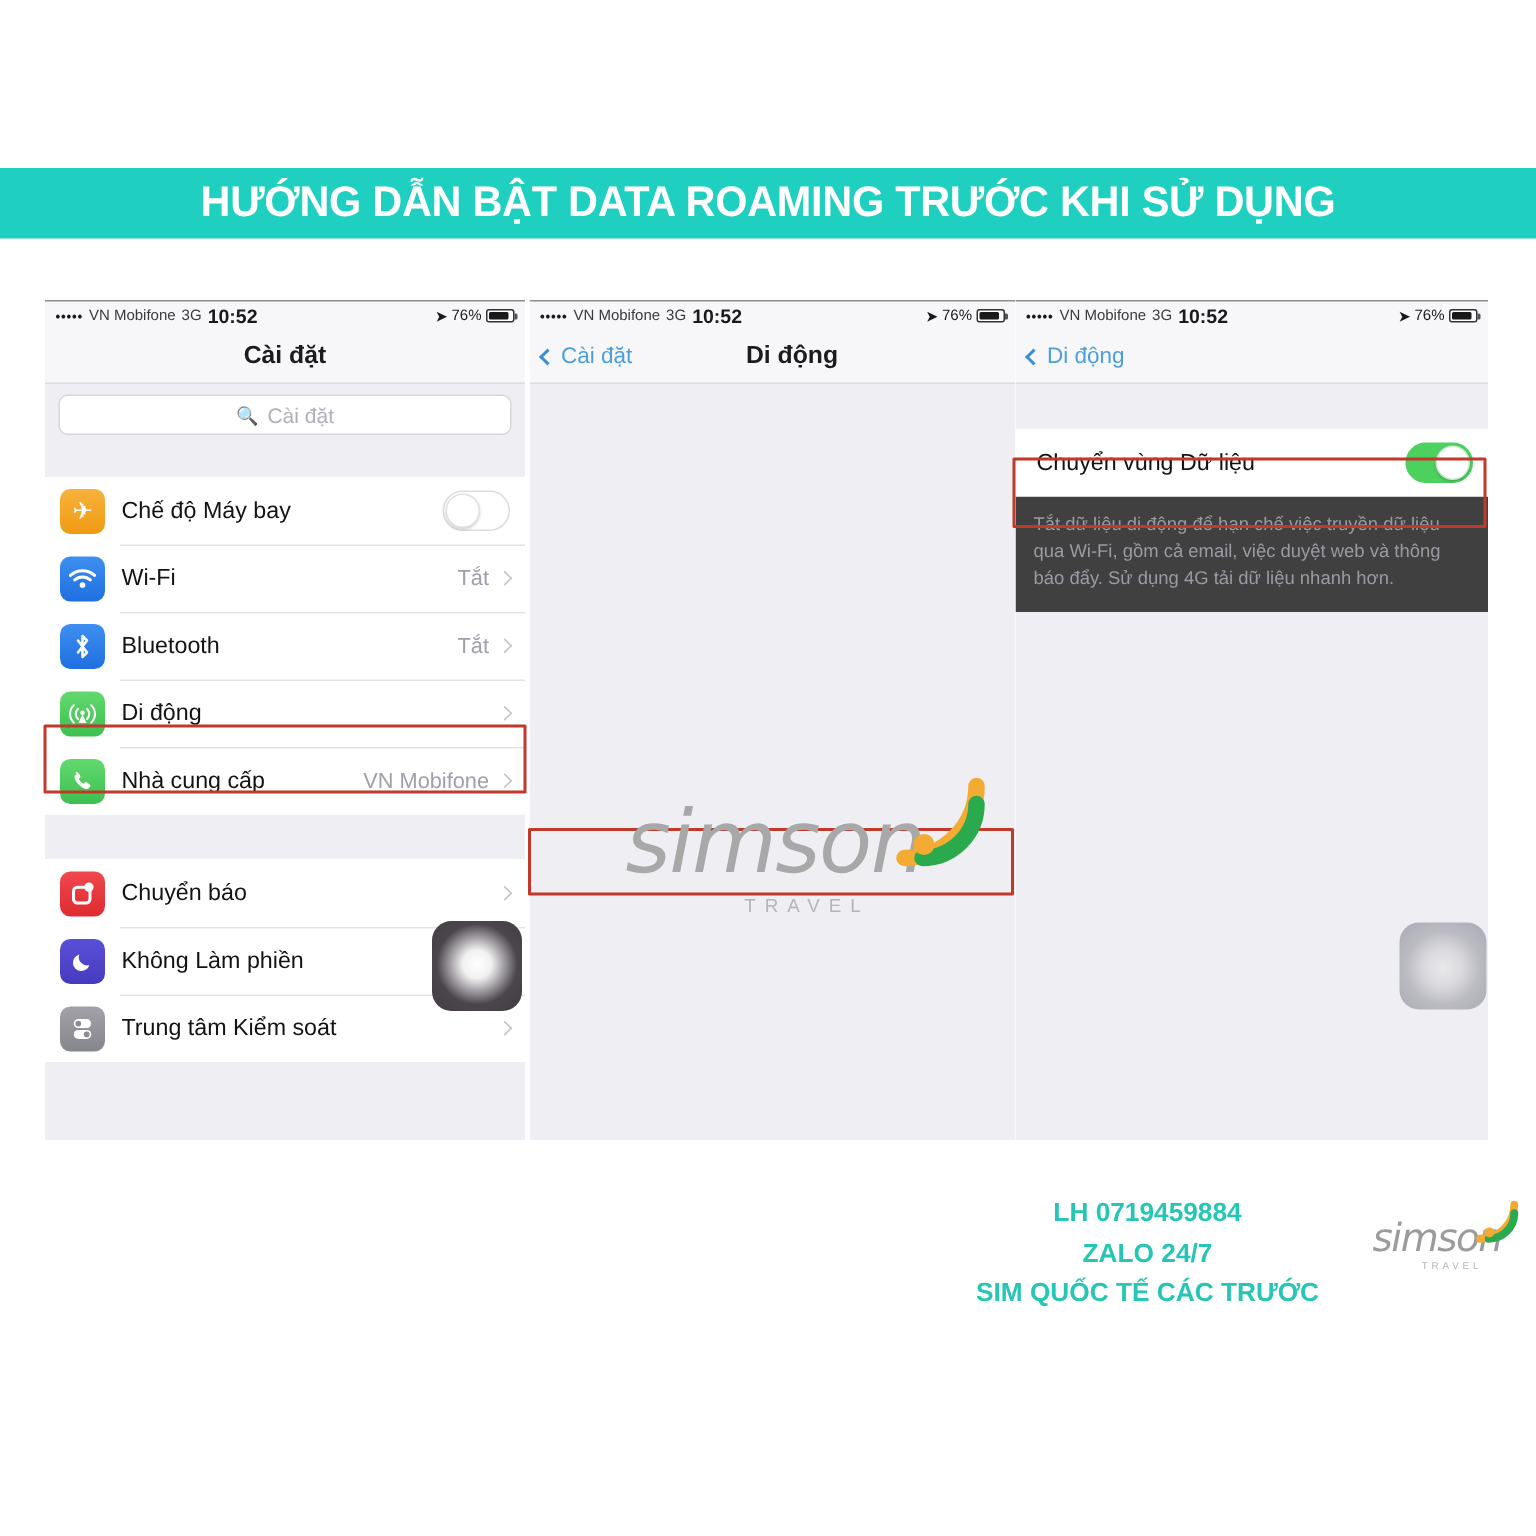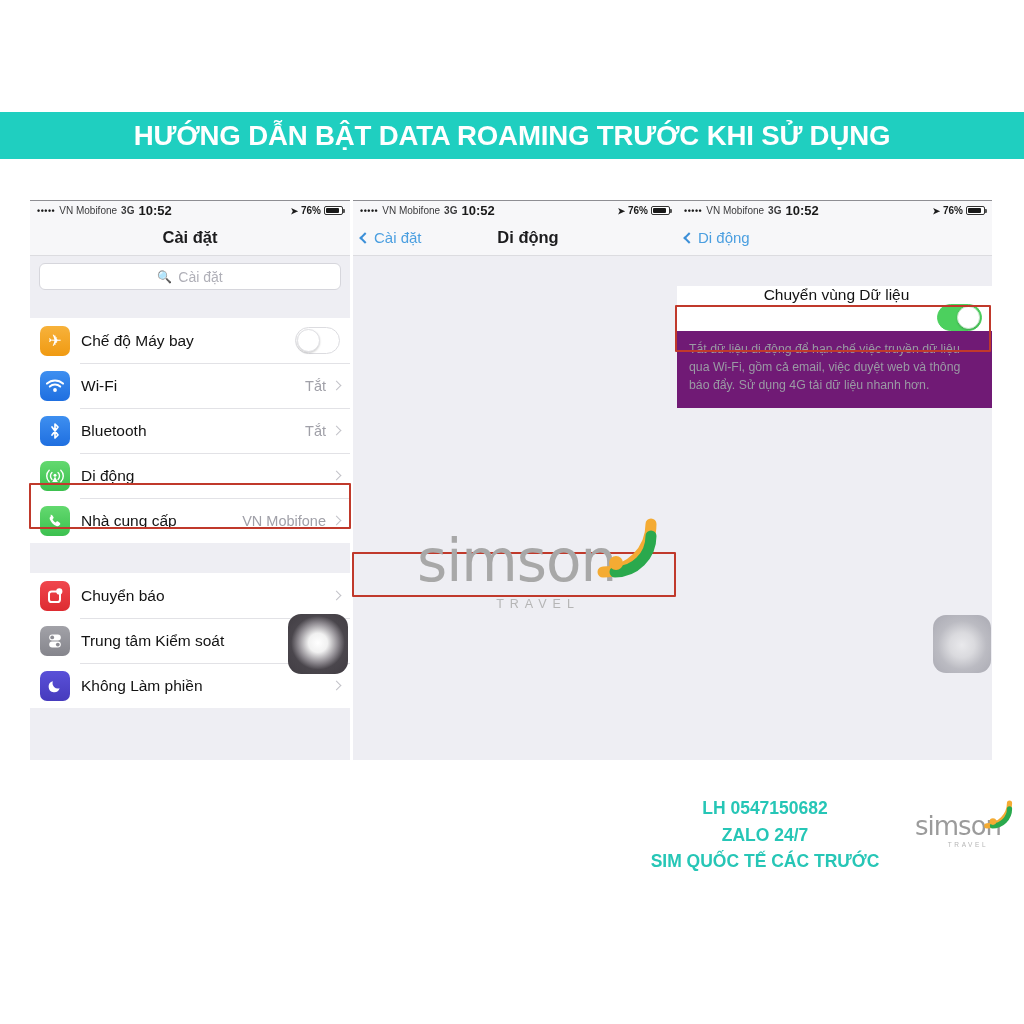--- a/index.html
+++ b/index.html
@@ -41,25 +41,25 @@
   
   .statusbar {
     position: relative; height: 20px; background: #f7f7f9;
     border-top: 1px solid #8e8e93;
     display: flex; align-items: center; padding: 0 7px;
     font-size: 10.5px; color: #1a1a1a; font-weight: bold;
   }
   .sb-left { display: flex; align-items: center; gap: 4px; }
   .dots { letter-spacing: 0.5px; font-size: 9px; }
   .carrier { font-weight: normal; font-size: 10px; color: #3a3a3c; }
-  .net { font-weight: bold; font-size: 10px; color: #3a3a3c; }
+  .net { font-weight: normal; font-size: 10px; color: #3a3a3c; }
   .clock { font-weight: bold; font-size: 13px; }
   .sb-right { margin-left: auto; display: flex; align-items: center; gap: 3px; font-size: 10px; }
   .loc-arrow { font-size: 9px; color: #1a1a1a; }
-  .batt-pct { font-weight: bold; font-size: 10px; }
+  .batt-pct { font-weight: normal; font-size: 10px; }
   .batt {
     width: 19px; height: 9px; border: 1px solid #333; border-radius: 2px;
     position: relative; background: #fff;
   }
   .batt::after {
     content: ""; position: absolute; right: -3px; top: 2px;
     width: 2px; height: 4px; background: #555; border-radius: 0 1px 1px 0;
   }
   .batt-fill { position: absolute; left: 1px; top: 1px; bottom: 1px; width: 13px; background: #1a1a1a; border-radius: 1px; }
 
@@ -117,21 +117,21 @@
   .toggle .knob {
     position: absolute; top: 1px; left: 1px; width: 23px; height: 23px;
     border-radius: 50%; background: #fff; border: 1px solid #e0e0e4;
     box-shadow: 0 1px 2px rgba(0,0,0,.18);
   }
   .toggle.on { background: #4cd05e; border-color: #4cd05e; }
   .toggle.on .knob { left: auto; right: 1px; border-color: #c9e9cd; }
 
   
   .note {
-    background: #701a75; padding: 10px 12px 14px 12px;
+    background: #404040; padding: 10px 12px 14px 12px;
     font-size: 12.3px; line-height: 1.45; color: #9a9aa4;
   }
   .filler { background: #eeeef3; height: 100%; }
 
   
   .redbox {
     position: absolute; border: 2.5px solid #c0392b; border-radius: 1px;
     pointer-events: none;
   }
 
@@ -142,21 +142,21 @@
   .glare-dark {
     background: radial-gradient(circle at 50% 48%, #ffffff 0%, #f1f1f1 22%, #8e8a90 46%, #4a464c 62%, #403c42 100%);
   }
   .glare-light {
     background: radial-gradient(circle at 50% 52%, #e9e9ec 0%, #dadade 30%, #bbbbc2 58%, #a9a9b2 100%);
   }
 
   
   .wm { position: absolute; }
   .wm-word {
-    font-family: "DejaVu Sans", sans-serif; 
+    font-family: "DejaVu Sans", sans-serif; font-style: italic;
     color: #a8a8a8; letter-spacing: -1px;
   }
   .wm-sub {
     font-family: "Liberation Sans", sans-serif; color: #b5b5b5; text-align: center;
   }
 
   
   .contact {
     position: absolute; left: 620px; top: 795px; width: 290px;
     text-align: center; color: #26c6b6;
@@ -285,45 +285,45 @@
               <circle cx="13.3" cy="4.4" r="3.1" fill="#fff"></circle>
             </svg>
           </div>
           <div class="row-label">Chuyển báo</div>
           <div class="row-right">
               <span class="chev-right"></span>
             </div>
         </div>
 
         <div class="row">
+          <div class="row-icon" style="background:linear-gradient(#5a50d8,#463bbd);">
+            <svg width="16" height="16" viewBox="0 0 16 16" aria-hidden="true">
+              <path d="M12.6 10.3A5.4 5.4 0 015.9 3.3a5.6 5.6 0 106.7 7z" fill="#fff"></path>
+            </svg>
+          </div>
+          <div class="row-label">Không Làm phiền</div>
+          <div class="row-right">
+              <span class="chev-right"></span>
+            </div>
+        </div>
+
+        <div class="row">
           <div class="row-icon" style="background:linear-gradient(#a2a2a8,#85858c);">
             <svg width="18" height="18" viewBox="0 0 18 18" aria-hidden="true">
               <rect x="3.2" y="2.4" width="11.6" height="6" rx="3" fill="#fff"></rect>
               <circle cx="6.2" cy="5.4" r="1.9" fill="#8b8b92"></circle>
               <rect x="3.2" y="9.6" width="11.6" height="6" rx="3" fill="#fff"></rect>
               <circle cx="11.8" cy="12.6" r="1.9" fill="#8b8b92"></circle>
             </svg>
           </div>
           <div class="row-label">Trung tâm Kiểm soát</div>
           <div class="row-right">
               <span class="chev-right"></span>
             </div>
         </div>
-
-        <div class="row">
-          <div class="row-icon" style="background:linear-gradient(#5a50d8,#463bbd);">
-            <svg width="16" height="16" viewBox="0 0 16 16" aria-hidden="true">
-              <path d="M12.6 10.3A5.4 5.4 0 015.9 3.3a5.6 5.6 0 106.7 7z" fill="#fff"></path>
-            </svg>
-          </div>
-          <div class="row-label">Không Làm phiền</div>
-          <div class="row-right">
-              <span class="chev-right"></span>
-            </div>
-        </div>
       </div>
 
       <div class="filler"></div>
     </div>
 
     <div class="shot shot-2">
 
       <div class="statusbar">
         <div class="sb-left">
           <span class="dots">•••••</span>
@@ -375,21 +375,21 @@
       <div class="navbar">
         <div class="nav-back">
           <span class="chev-left"></span>
           <span>Di động</span>
         </div>
       </div>
 
       <div class="group-gap tall"></div>
 
       <div class="list">
-        <div class="row noicon" style="padding-left:14px;flex-direction:column;">
+        <div class="row noicon" style="padding-left:14px;">
           <div class="row-label">Chuyển vùng Dữ liệu</div>
           <div class="row-right">
             <div class="toggle on">
                 <span class="knob"></span>
               </div>
           </div>
         </div>
       </div>
 
       <div class="note">Tắt dữ liệu di động để hạn chế việc truyền dữ liệu qua Wi-Fi, gồm cả email, việc duyệt web và thông báo đẩy. Sử dụng 4G tải dữ liệu nhanh hơn.</div>
@@ -411,21 +411,21 @@
           <circle cx="21" cy="47" r="7" fill="#f4ab33"></circle>
         </svg>
         <div class="wm-word" style="font-size:58px; line-height:62px;">simson</div>
         <div class="wm-sub" style="font-size:12.5px; letter-spacing:6px; margin-top:5px; padding-right:8px;">TRAVEL</div>
       </div>
     </div>
 
   </div>
 
   <div class="contact">
-    <div>LH 0547150682</div>
+    <div>LH 0719459884</div>
     <div>ZALO 24/7</div>
     <div>SIM QUỐC TẾ CÁC TRƯỚC</div>
   </div>
 
   <div class="wm" style="left:915px; top:812px; width:110px;">
     <div style="position:relative;">
       <svg width="36" height="30" viewBox="0 0 76 62" style="position:absolute; left:68px; top:-13px;" aria-hidden="true">
         <path d="M8 56A48 48 0 0156 8" stroke="#f4ab33" stroke-width="11" fill="none" stroke-linecap="round" transform="rotate(180 32 32)"></path>
         <path d="M20 56A36 36 0 0156 20" stroke="#2aa94d" stroke-width="11" fill="none" stroke-linecap="round" transform="rotate(180 38 38)"></path>
         <circle cx="21" cy="47" r="7" fill="#f4ab33"></circle>

